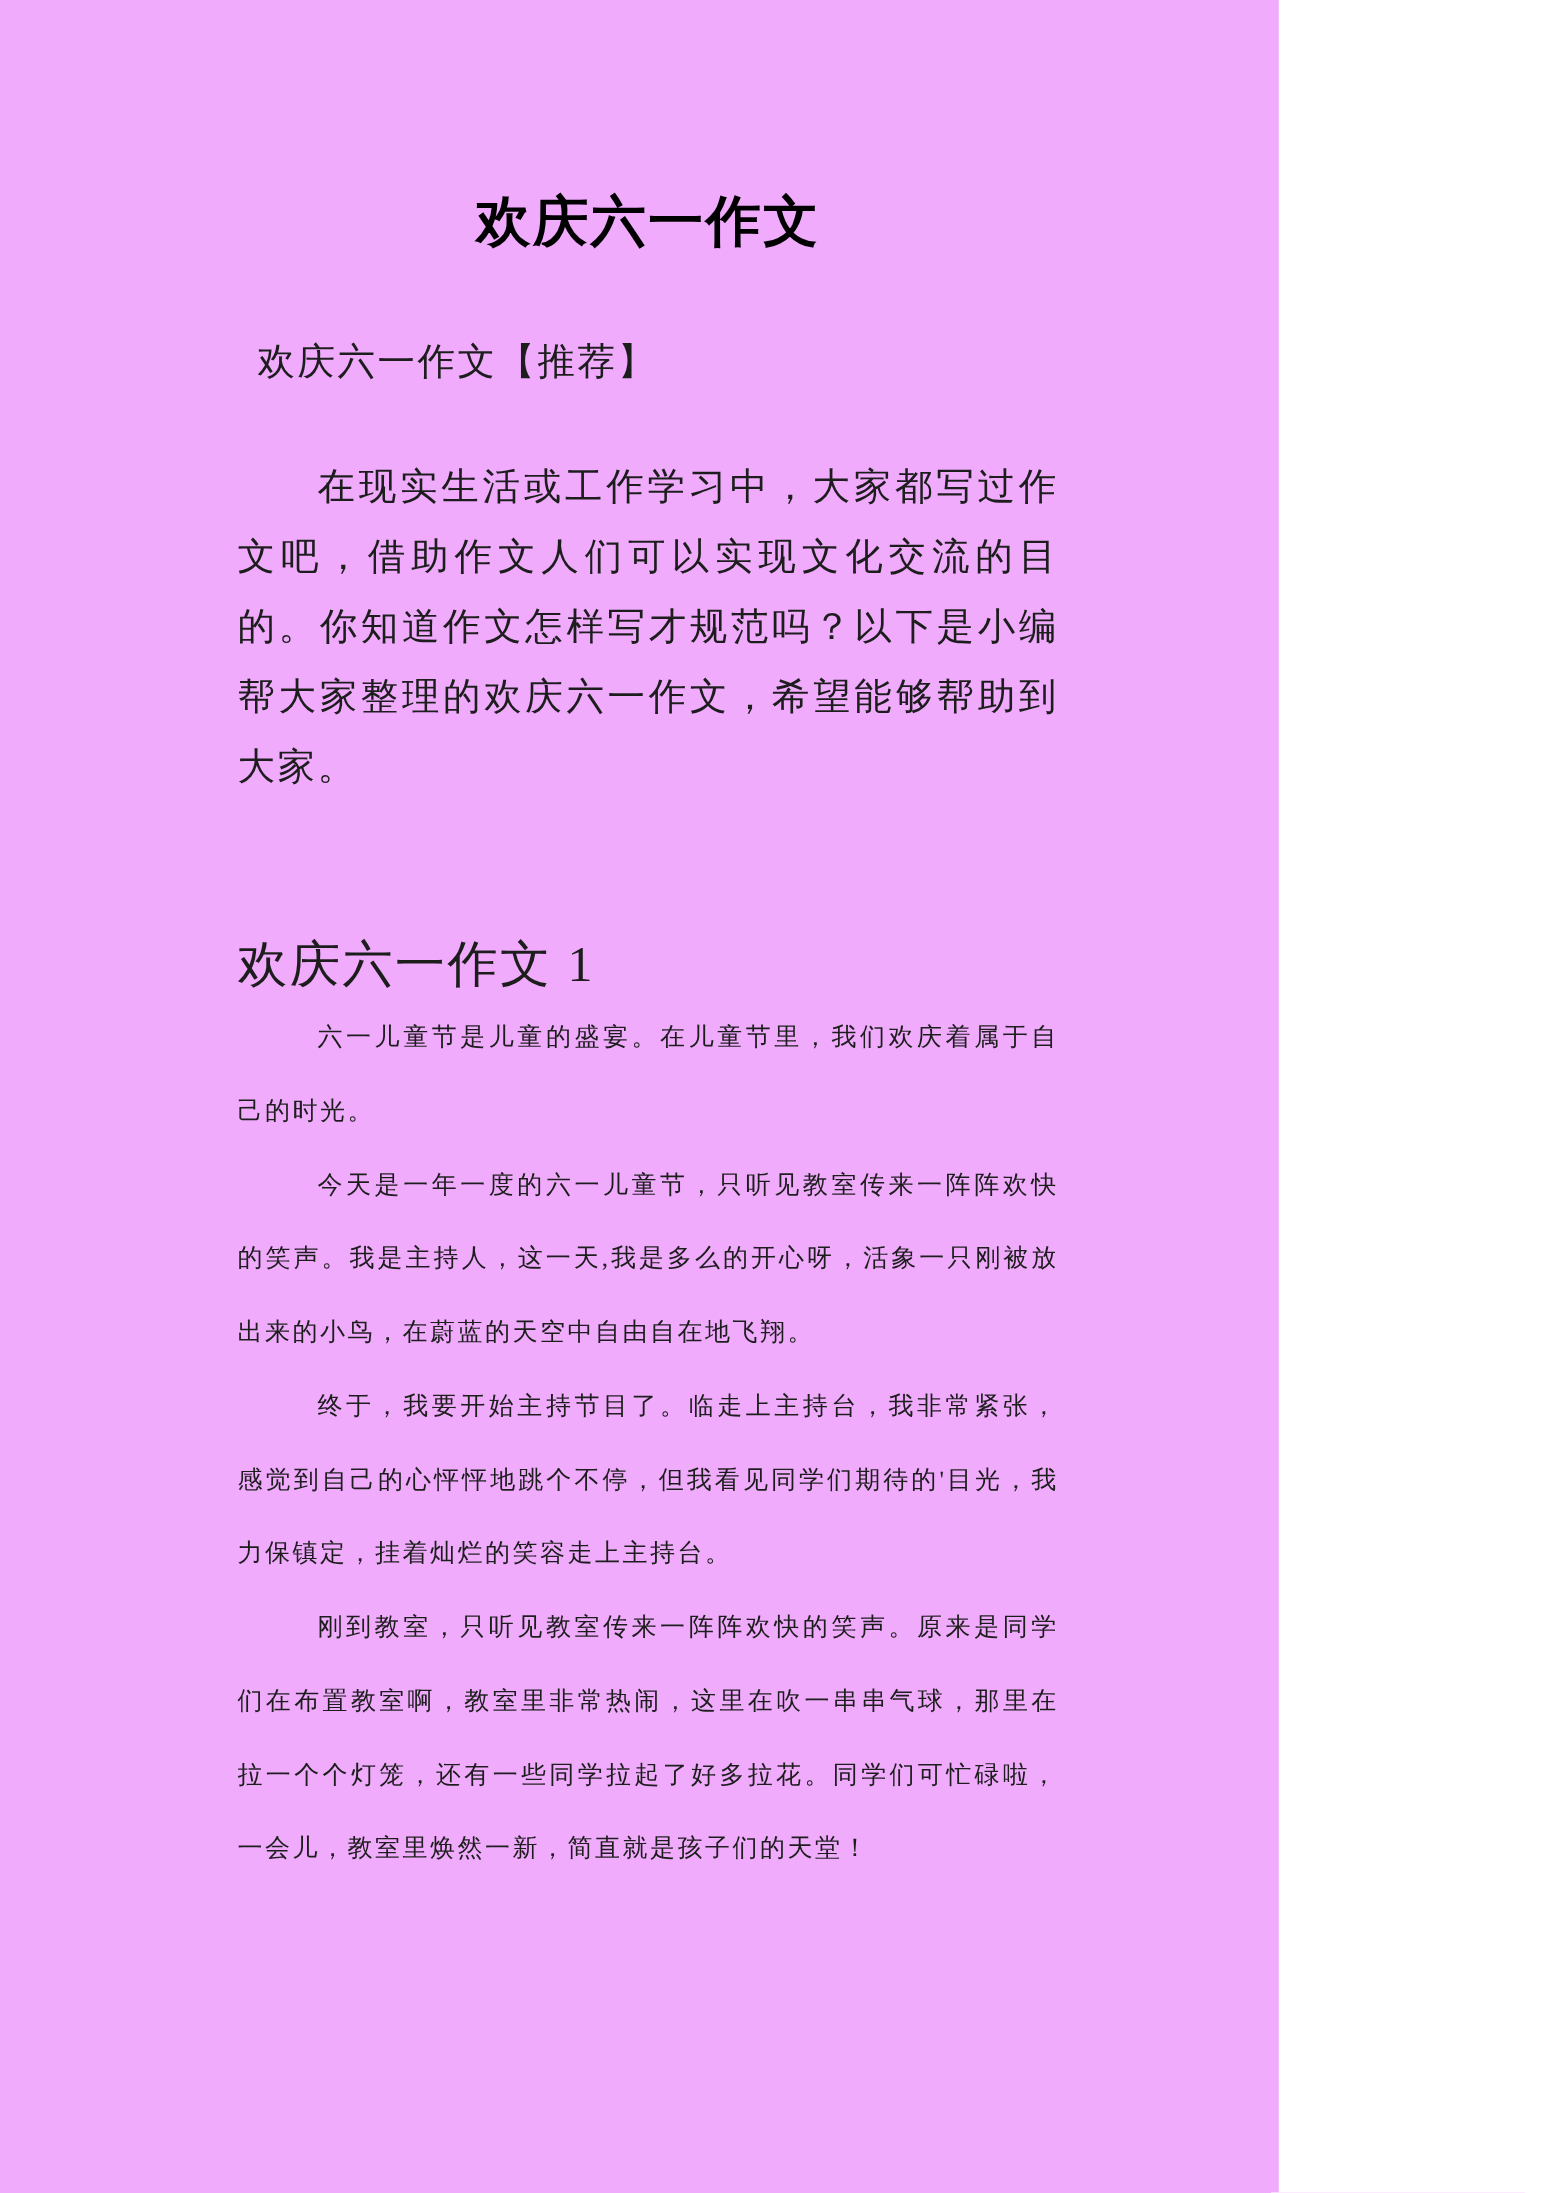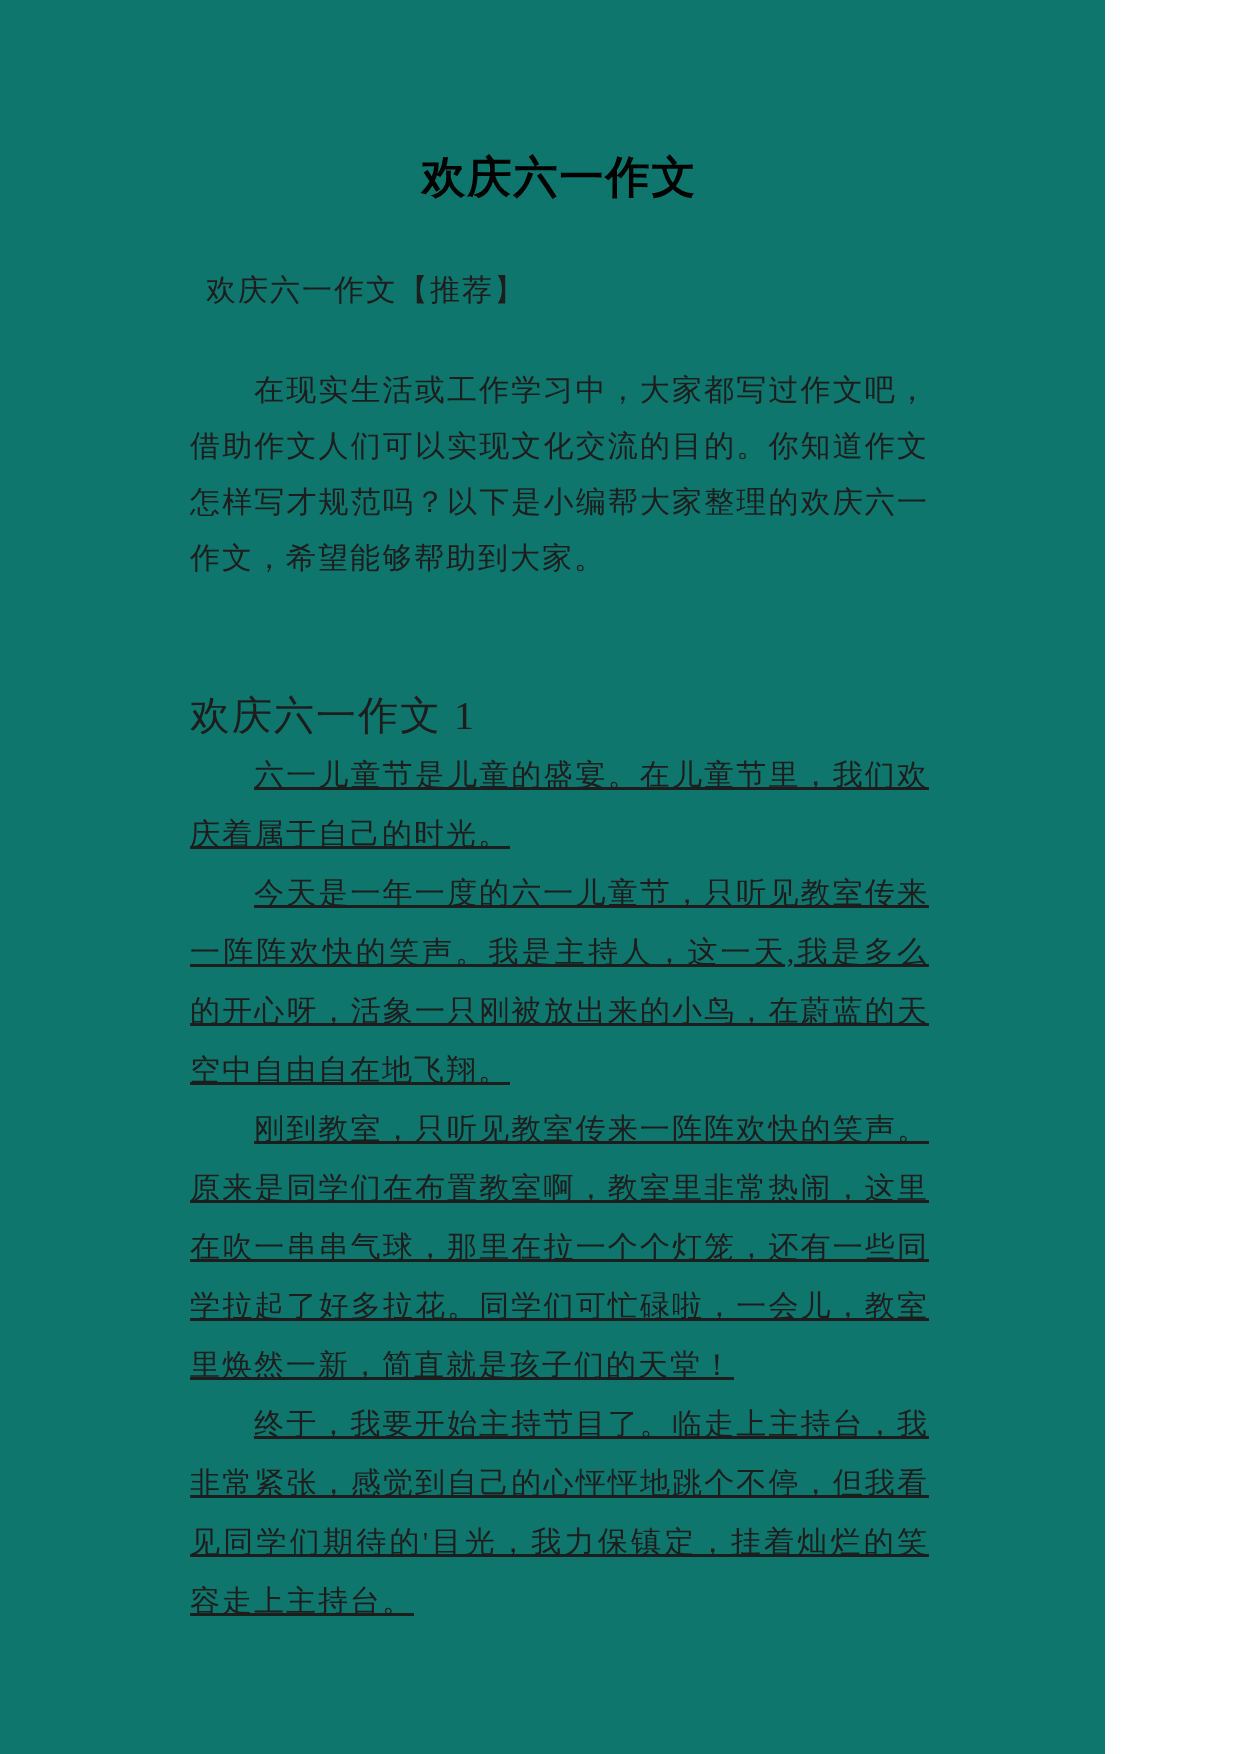--- a/index.html
+++ b/index.html
@@ -9,24 +9,24 @@
   }
   body {
     width: 1241px;
     height: 1754px;
     font-family: "Liberation Serif", serif;
     color: #1d1d1d;
     overflow: hidden;
   }
   .doc {
     box-sizing: border-box;
-    width: 1105px;
+    width: 1023px;
     height: 1754px;
     padding: 150px 176px 0 190px;
-    background: #0f766e;
+    background: #f0abfc;
   }
   .doc-title {
     margin: 0;
     font-size: 44px;
     line-height: 56px;
     font-weight: 700;
     letter-spacing: 2px;
     text-align: center;
     color: #000000;
     font-family: "Liberation Serif", serif;
@@ -51,39 +51,38 @@
     font-size: 40px;
     line-height: 59px;
     letter-spacing: 2px;
     font-weight: 400;
   }
   .essay {
     margin: 0;
   }
   .essay .para {
     margin: 0;
-    font-size: 30px;
+    font-size: 20px;
     line-height: 59px;
     letter-spacing: 2px;
     text-align: justify;
     text-indent: 64px;
-    text-decoration: underline;
   }
 </style>
 </head>
 <body>
 
 <main class="doc">
   <h1 class="doc-title">欢庆六一作文</h1>
 
   <p class="subtitle">欢庆六一作文【推荐】</p>
 
   <p class="intro">在现实生活或工作学习中，大家都写过作文吧，借助作文人们可以实现文化交流的目的。你知道作文怎样写才规范吗？以下是小编帮大家整理的欢庆六一作文，希望能够帮助到大家。</p>
 
   <h2 class="section-heading">欢庆六一作文 1</h2>
 
   <div class="essay">
       <p class="para">六一儿童节是儿童的盛宴。在儿童节里，我们欢庆着属于自己的时光。</p>
       <p class="para">今天是一年一度的六一儿童节，只听见教室传来一阵阵欢快的笑声。我是主持人，这一天,我是多么的开心呀，活象一只刚被放出来的小鸟，在蔚蓝的天空中自由自在地飞翔。</p>
+      <p class="para">终于，我要开始主持节目了。临走上主持台，我非常紧张，感觉到自己的心怦怦地跳个不停，但我看见同学们期待的'目光，我力保镇定，挂着灿烂的笑容走上主持台。</p>
       <p class="para">刚到教室，只听见教室传来一阵阵欢快的笑声。原来是同学们在布置教室啊，教室里非常热闹，这里在吹一串串气球，那里在拉一个个灯笼，还有一些同学拉起了好多拉花。同学们可忙碌啦，一会儿，教室里焕然一新，简直就是孩子们的天堂！</p>
-      <p class="para">终于，我要开始主持节目了。临走上主持台，我非常紧张，感觉到自己的心怦怦地跳个不停，但我看见同学们期待的'目光，我力保镇定，挂着灿烂的笑容走上主持台。</p>
     </div>
 </main>
 
 </body></html>

